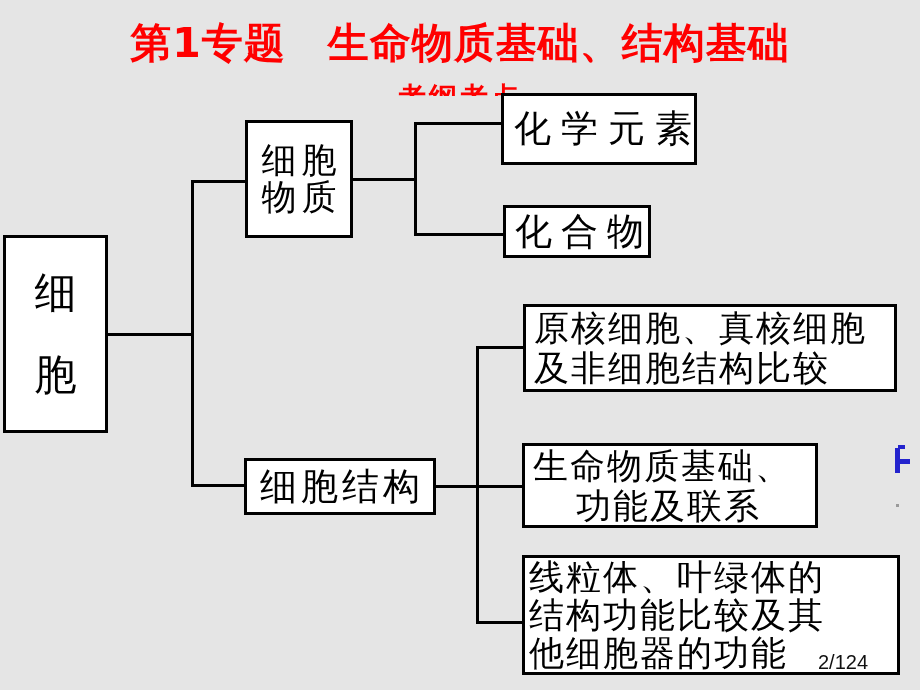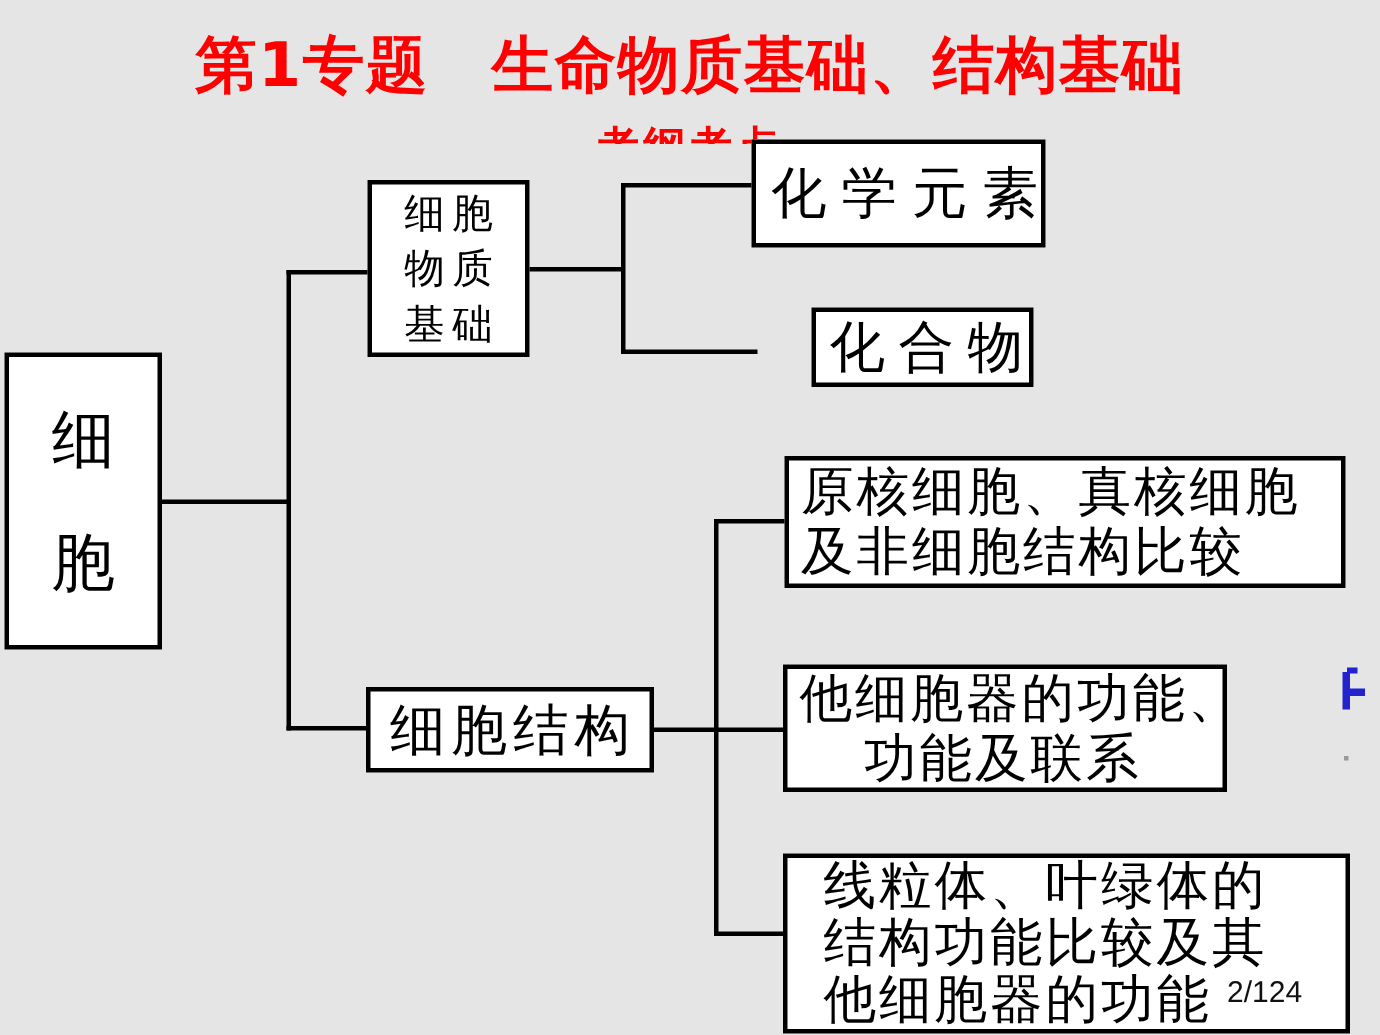--- a/index.html
+++ b/index.html
@@ -27,38 +27,38 @@
     background:#fff;display:flex;flex-direction:column;justify-content:center;
     color:#000;
   }
   .box .ln{display:block;white-space:pre;}
   .hline,.vline{position:absolute;background:#000;}
 
   
   #box-cell{left:3px;top:235px;width:105px;height:198px;align-items:center;
             justify-content:space-around;font-size:42px;padding:14px 0;}
   #box-material{left:245px;top:120px;width:108px;height:118px;
-                font-size:27px;line-height:37px;text-align:center;letter-spacing:5px;}
+                font-size:35px;line-height:37px;text-align:center;letter-spacing:5px;}
   #box-material .ln{text-indent:5px;}
   #box-chem{left:501px;top:93px;width:196px;height:72px;font-size:37px;
             text-align:center;letter-spacing:10px;}
   #box-chem .ln{text-indent:10px;}
   #box-compound{left:503px;top:205px;width:148px;height:53px;font-size:37px;
-            letter-spacing:9px;margin-left:38px;}
+            letter-spacing:9px;}
   #box-compound .ln{text-indent:9px;}
   #box-structure{left:244px;top:458px;width:192px;height:57px;font-size:37px;
             text-align:center;letter-spacing:4px;}
   #box-structure .ln{text-indent:4px;}
   #box-prok{left:523px;top:304px;width:374px;height:88px;font-size:35px;
             line-height:40px;padding-left:8px;letter-spacing:2px;}
   #box-membrane{left:522px;top:443px;width:296px;height:85px;font-size:35px;
             line-height:40px;padding-left:8px;letter-spacing:2px;}
   #box-membrane .ln.center{text-align:center;padding-right:11px;}
   #box-organelle{left:522px;top:555px;width:378px;height:120px;font-size:35px;
-            line-height:38px;padding-left:24px;letter-spacing:2px;margin-top:14px;}
+            line-height:38px;padding-left:4px;letter-spacing:2px;}
 
   
   #ln-root-h      {left:108px;top:333px;width:85px;height:3px;}
   #ln-trunk-v     {left:191px;top:180px;width:3px;height:307px;}
   #ln-branch-top-h{left:191px;top:180px;width:56px;height:3px;}
   #ln-branch-bot-h{left:191px;top:484px;width:55px;height:3px;}
   #ln-mat-right-h {left:351px;top:178px;width:65px;height:3px;}
   #ln-mat-v      {left:414px;top:122px;width:3px;height:114px;}
   #ln-chem-h     {left:414px;top:122px;width:89px;height:3px;}
   #ln-comp-h     {left:414px;top:233px;width:91px;height:3px;}
@@ -103,42 +103,41 @@
   <div class="hline" id="ln-org-h"></div>
 
   <div class="box" id="box-cell">
     <span class="ln">细</span>
     <span class="ln">胞</span>
   </div>
 
   <div class="box" id="box-material">
     <span class="ln">细胞</span>
     <span class="ln">物质</span>
-    <span class="ln">基础</span>
   </div>
 
   <div class="box" id="box-chem">
     <span class="ln">化学元素</span>
   </div>
 
   <div class="box" id="box-compound">
     <span class="ln">化合物</span>
   </div>
 
   <div class="box" id="box-prok">
     <span class="ln">原核细胞、真核细胞</span>
     <span class="ln">及非细胞结构比较</span>
   </div>
 
   <div class="box" id="box-structure">
     <span class="ln">细胞结构</span>
   </div>
 
   <div class="box" id="box-membrane">
-    <span class="ln">他细胞器的功能、</span>
+    <span class="ln">生命物质基础、</span>
     <span class="ln center">功能及联系</span>
   </div>
 
   <div class="box" id="box-organelle">
     <span class="ln">线粒体、叶绿体的</span>
     <span class="ln">结构功能比较及其</span>
     <span class="ln">他细胞器的功能</span>
   </div>
 
   <div class="page-number">2/124</div>

